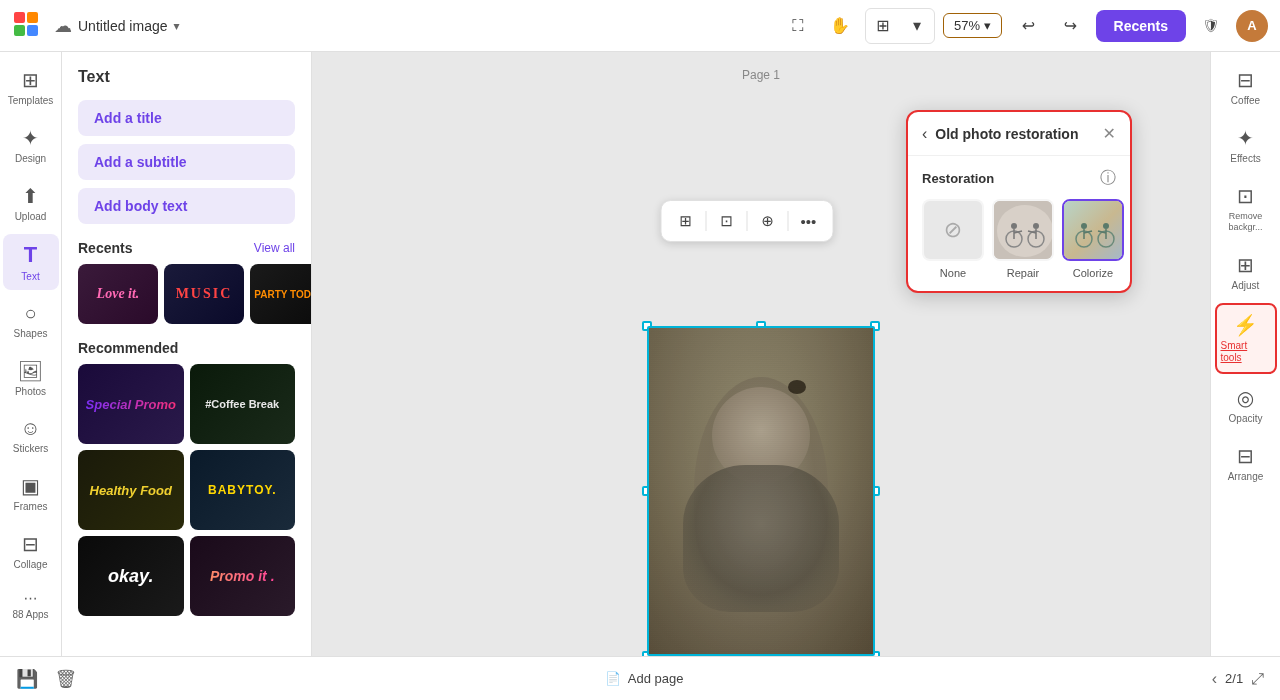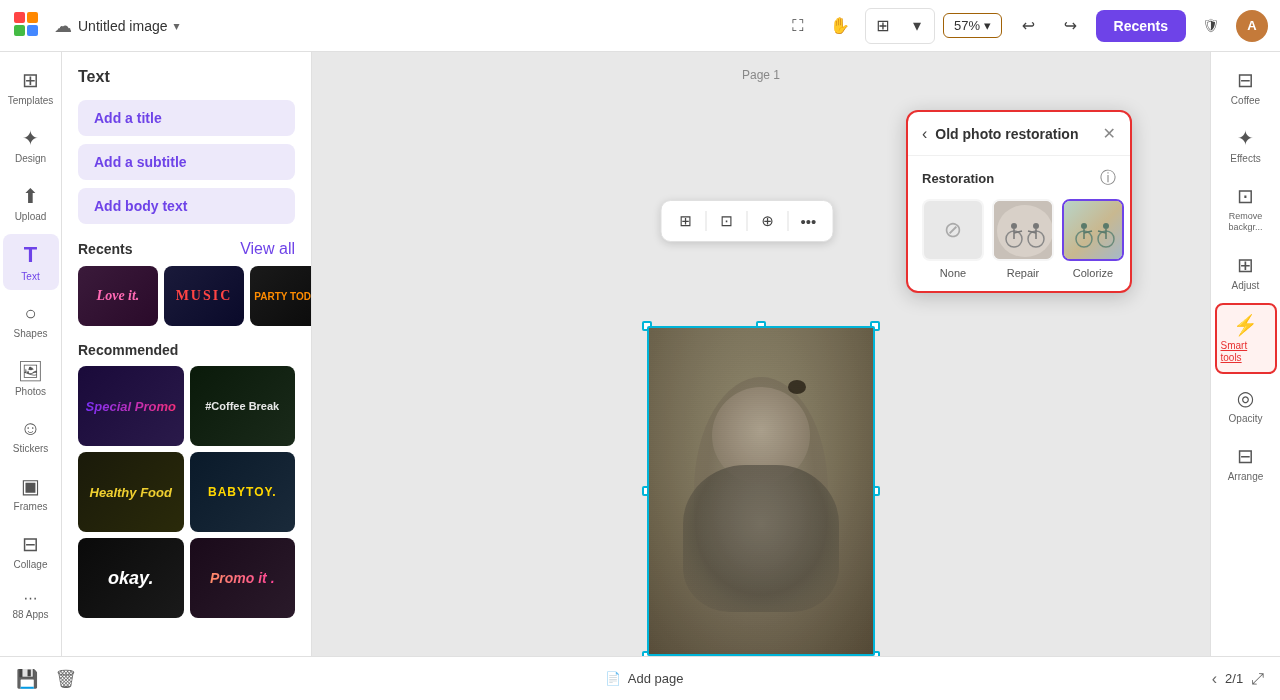--- a/index.html
+++ b/index.html
@@ -124,21 +124,21 @@
       padding: 10px 16px; font-size: 14px; font-weight: 600;
       cursor: pointer; margin: 4px 16px; width: calc(100% - 32px);
       text-align: left;
     }
 
     .recents-header {
       display: flex; align-items: center; justify-content: space-between;
       padding: 12px 16px 8px;
     }
     .recents-label { font-size: 14px; font-weight: 600; color: #333; }
-    .view-all-link { font-size: 16px; color: #6e43e8; cursor: pointer; margin-left: 12px; }
+    .view-all-link { font-size: 12px; color: #6e43e8; cursor: pointer; margin-left: 12px; }
 
     .recents-scroll {
       display: flex; gap: 6px; padding: 0 16px 8px;
       overflow-x: auto;
     }
     .recent-item {
       width: 80px; height: 60px; border-radius: 8px;
       flex-shrink: 0; overflow: hidden; cursor: pointer;
       display: flex; align-items: center; justify-content: center;
       font-size: 14px; font-weight: 700;

